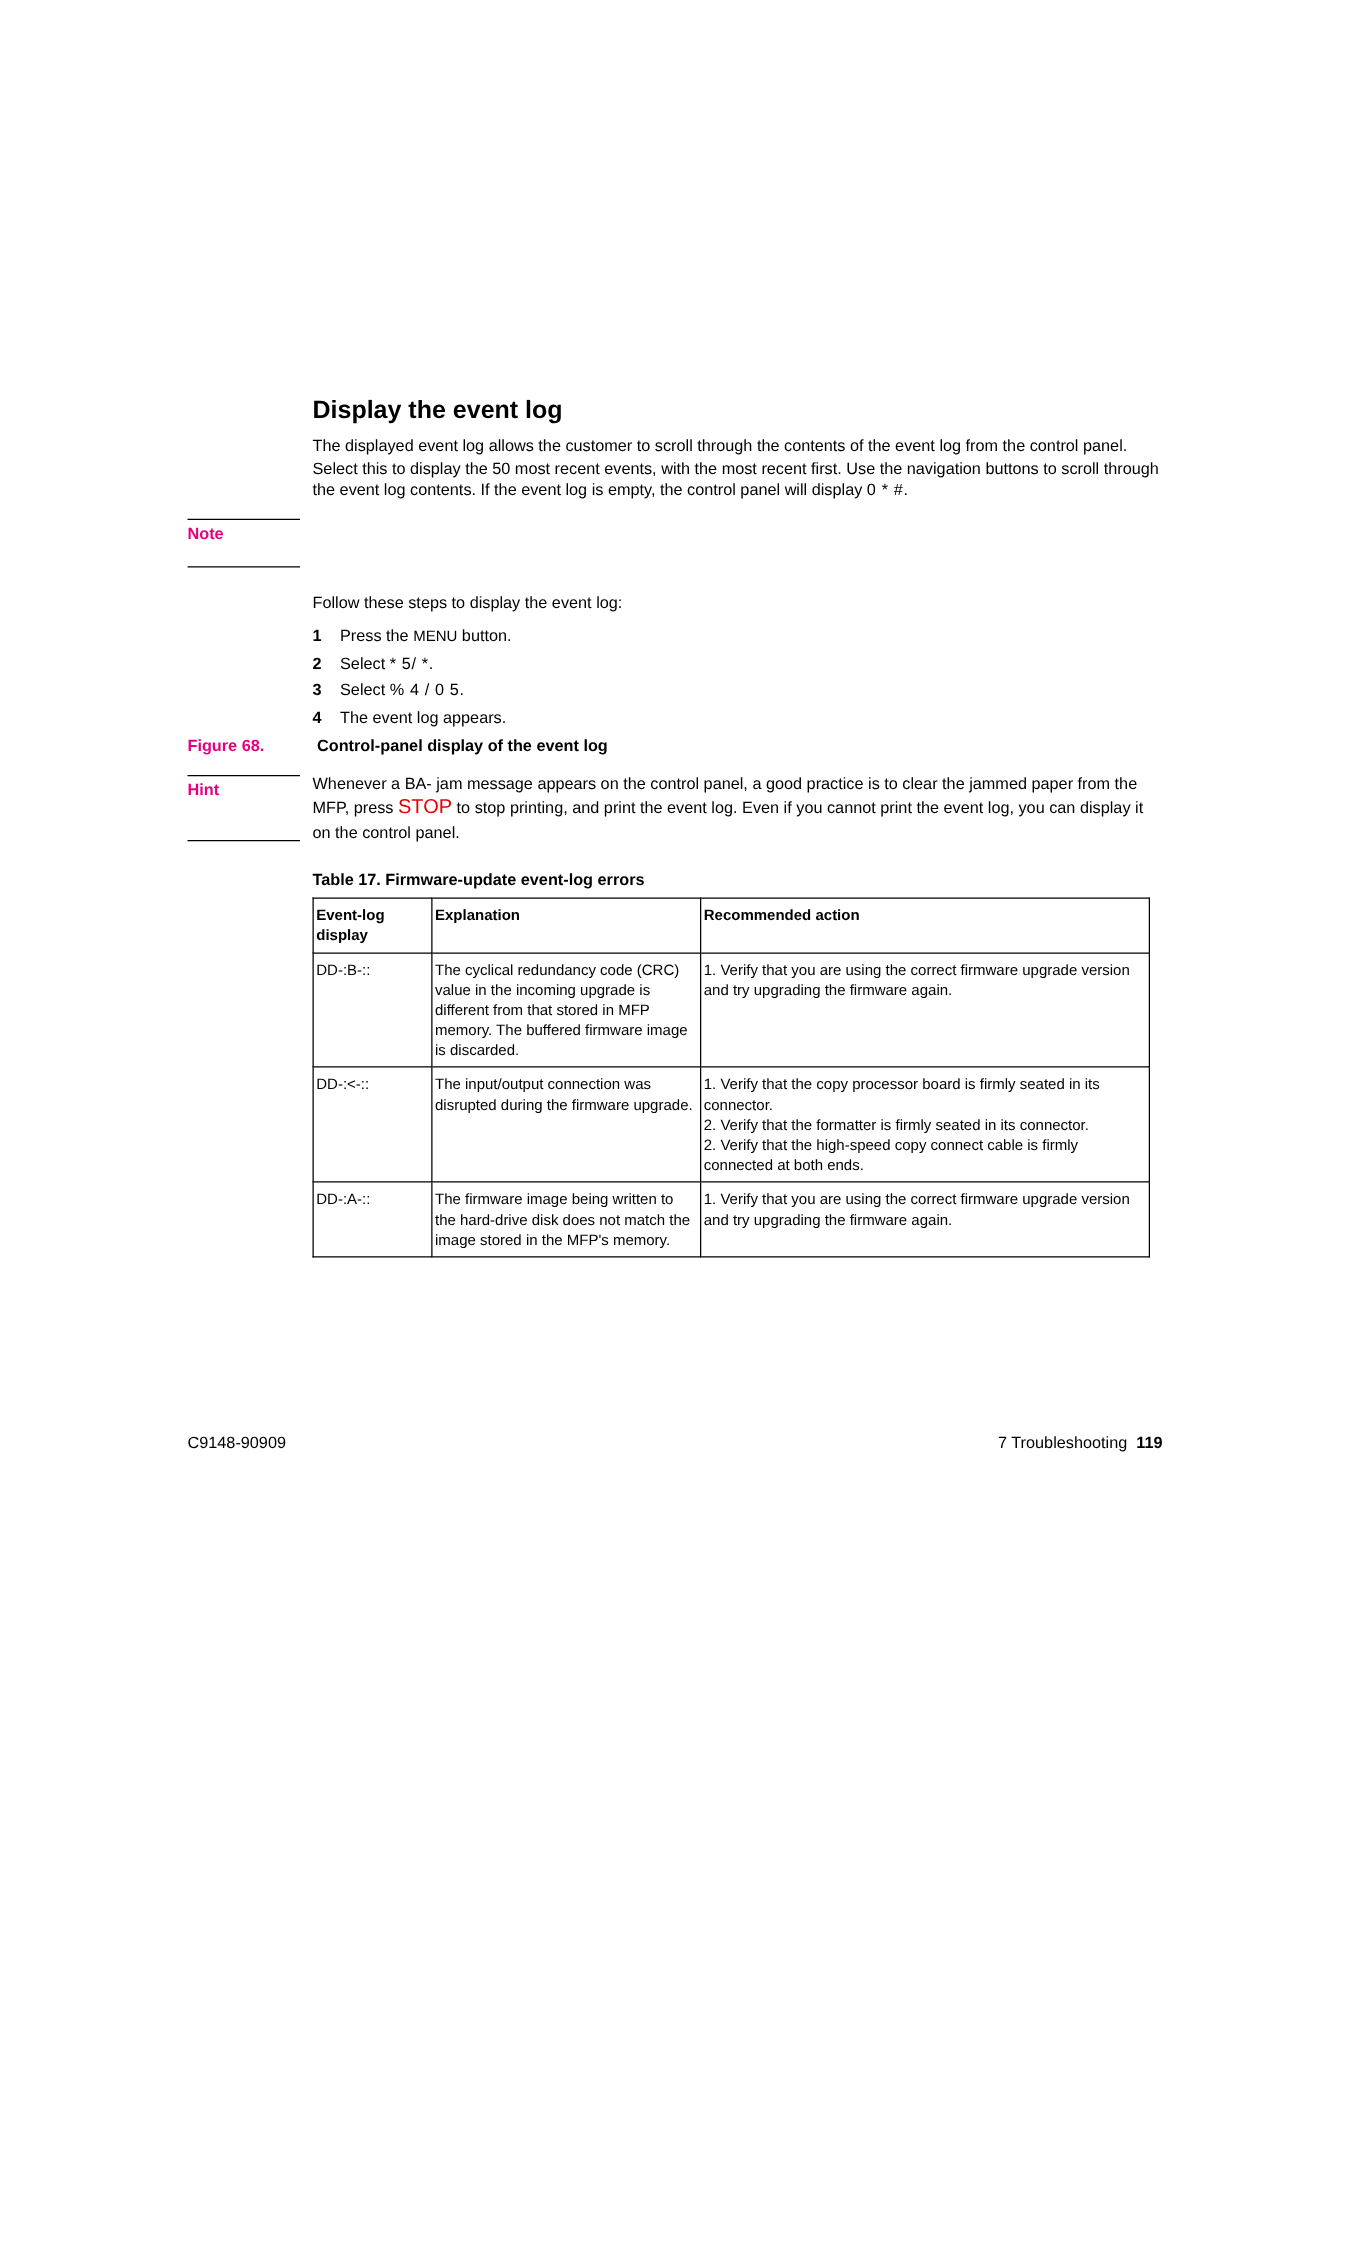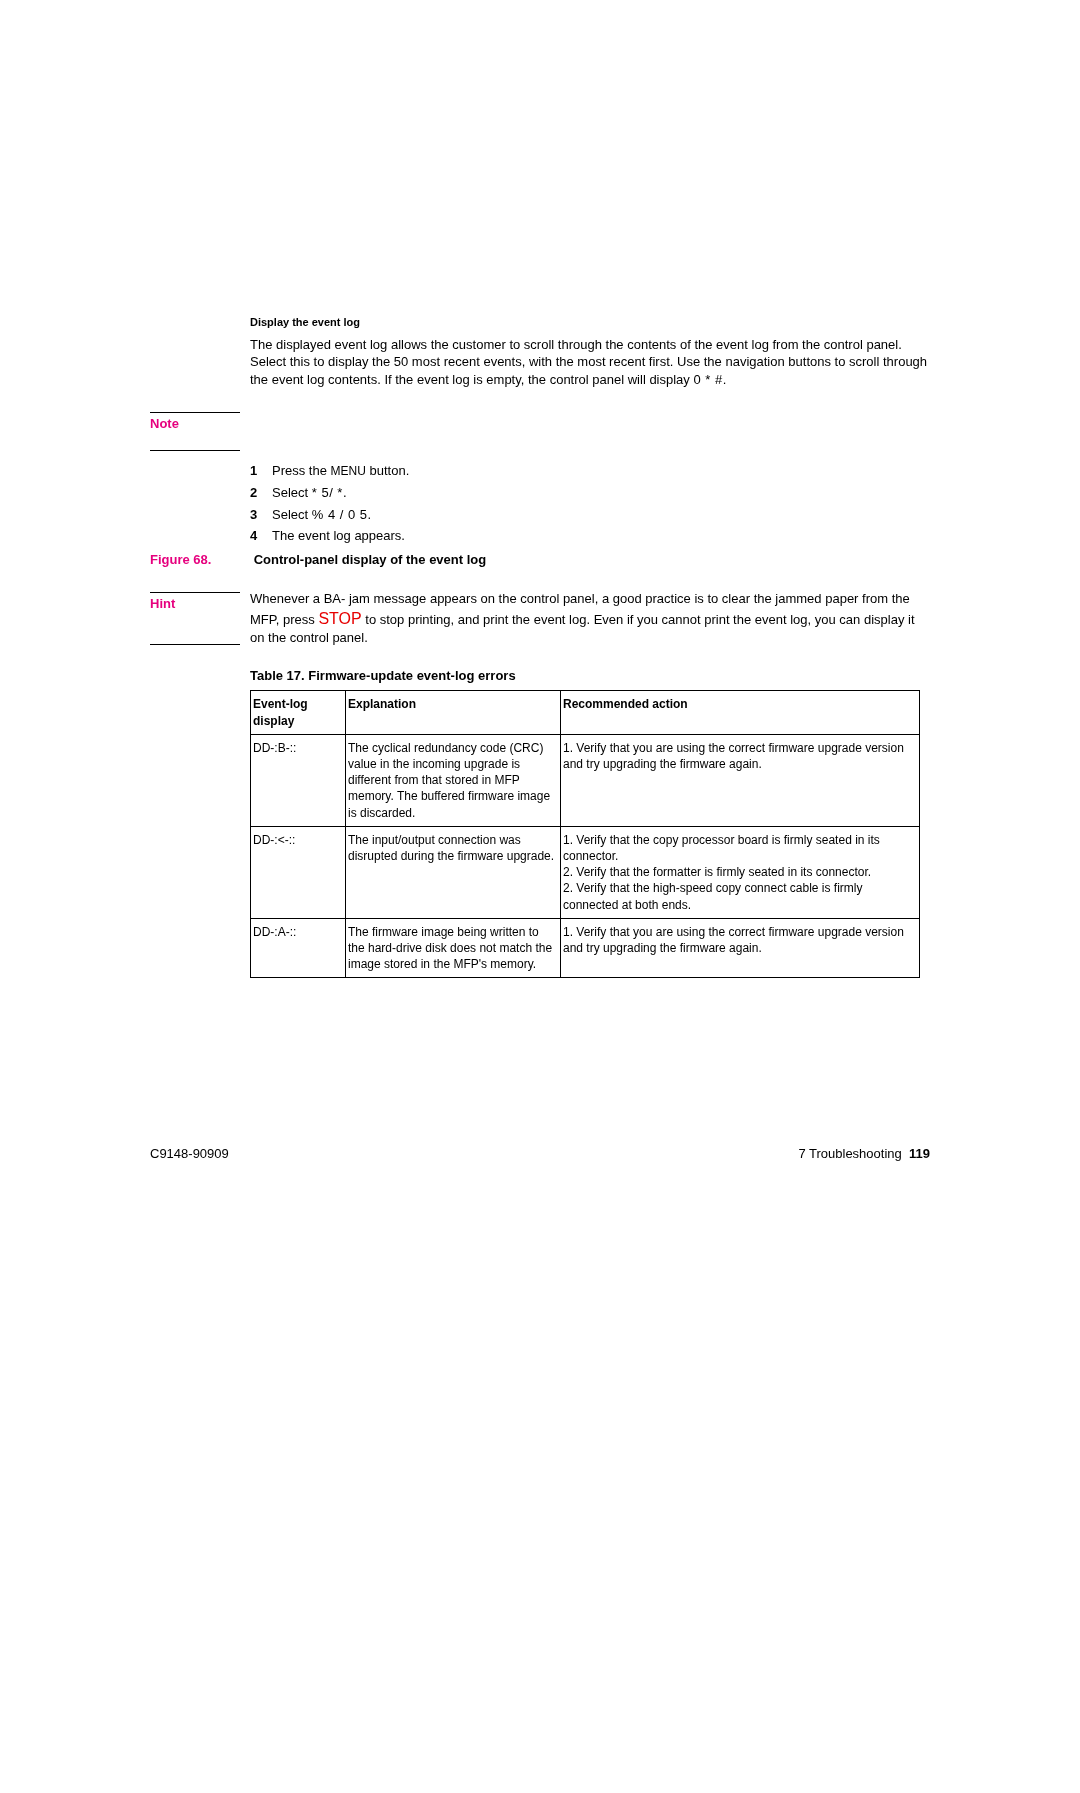--- a/index.html
+++ b/index.html
@@ -18,21 +18,21 @@
     background: #fff;
   }
   .content {
     position: absolute;
     left: 150px;
     top: 315px;
     width: 780px;
   }
   .heading {
     font-weight: bold;
-    font-size: 11px;
+    font-size: 20px;
     margin-bottom: 6px;
     margin-left: 100px;
   }
   .body-text {
     margin-left: 100px;
     font-size: 13px;
     margin-bottom: 10px;
   }
   .label-col {
     position: absolute;
@@ -45,21 +45,21 @@
     border: none;
     border-top: 1px solid #000;
     width: 90px;
     margin: 2px 0 2px 0;
     position: absolute;
     left: 0;
   }
   .note-block, .hint-block {
     position: relative;
     min-height: 46px;
-    margin-top: 22px;
+    margin-top: 12px;
   }
   .note-label, .hint-label, .figure-label {
     color: #e6007e;
     font-weight: bold;
   }
   .steps {
     margin-left: 100px;
     margin-top: 6px;
   }
   .step-row {
@@ -191,20 +191,21 @@
       <span>The displayed event log allows the customer to scroll through the contents of the event log from the control panel. Select this to display the 50 most recent events, with the most recent first. Use the navigation buttons to scroll through the event log contents. If the event log is empty, the control panel will display</span>
       <span class="code-font">0   *   #</span><span>.</span>
     </div>
 
     <div class="note-block">
       <div class="hr-short" style="top:0;"></div>
       <div class="label-col note-label" style="top:5px;">Note</div>
       <div class="hr-short" style="top:38px;"></div>
     </div>
 
+    <div class="body-text" style="margin-top:14px;">Follow these steps to display the event log:</div>
 
     <div class="steps">
       <div class="step-row">
         <div class="step-num">1</div>
         <div class="step-text">
           <span>Press the </span><span class="inline-menu">MENU</span><span> button.</span>
         </div>
       </div>
       <div class="step-row">
         <div class="step-num">2</div>

